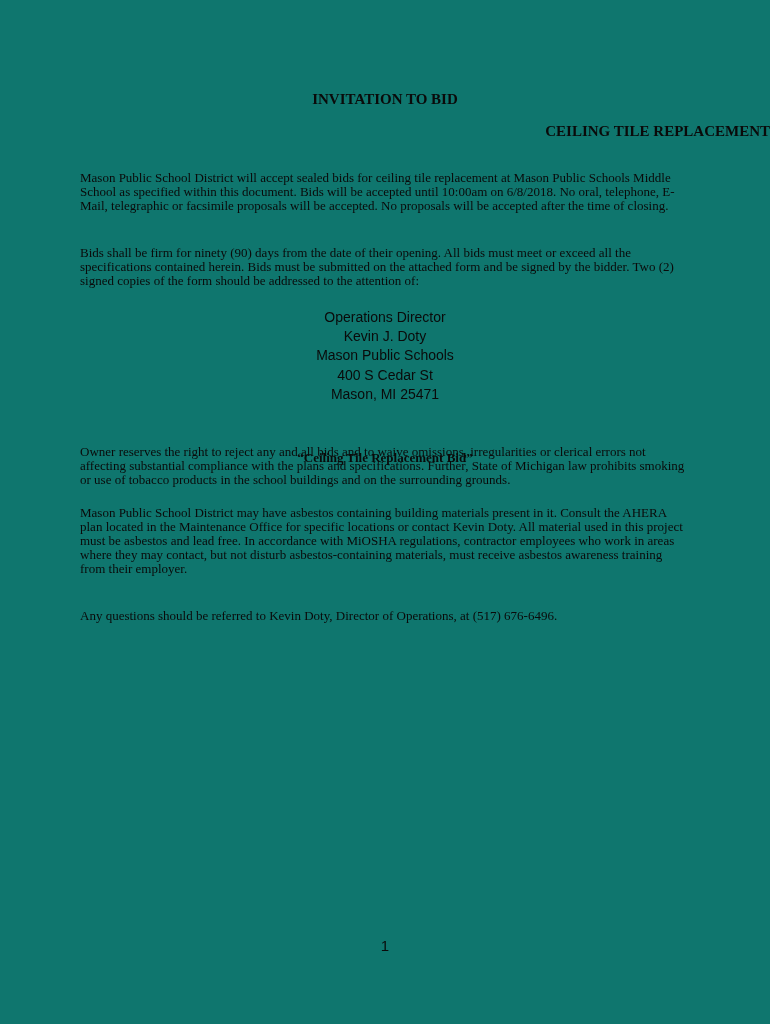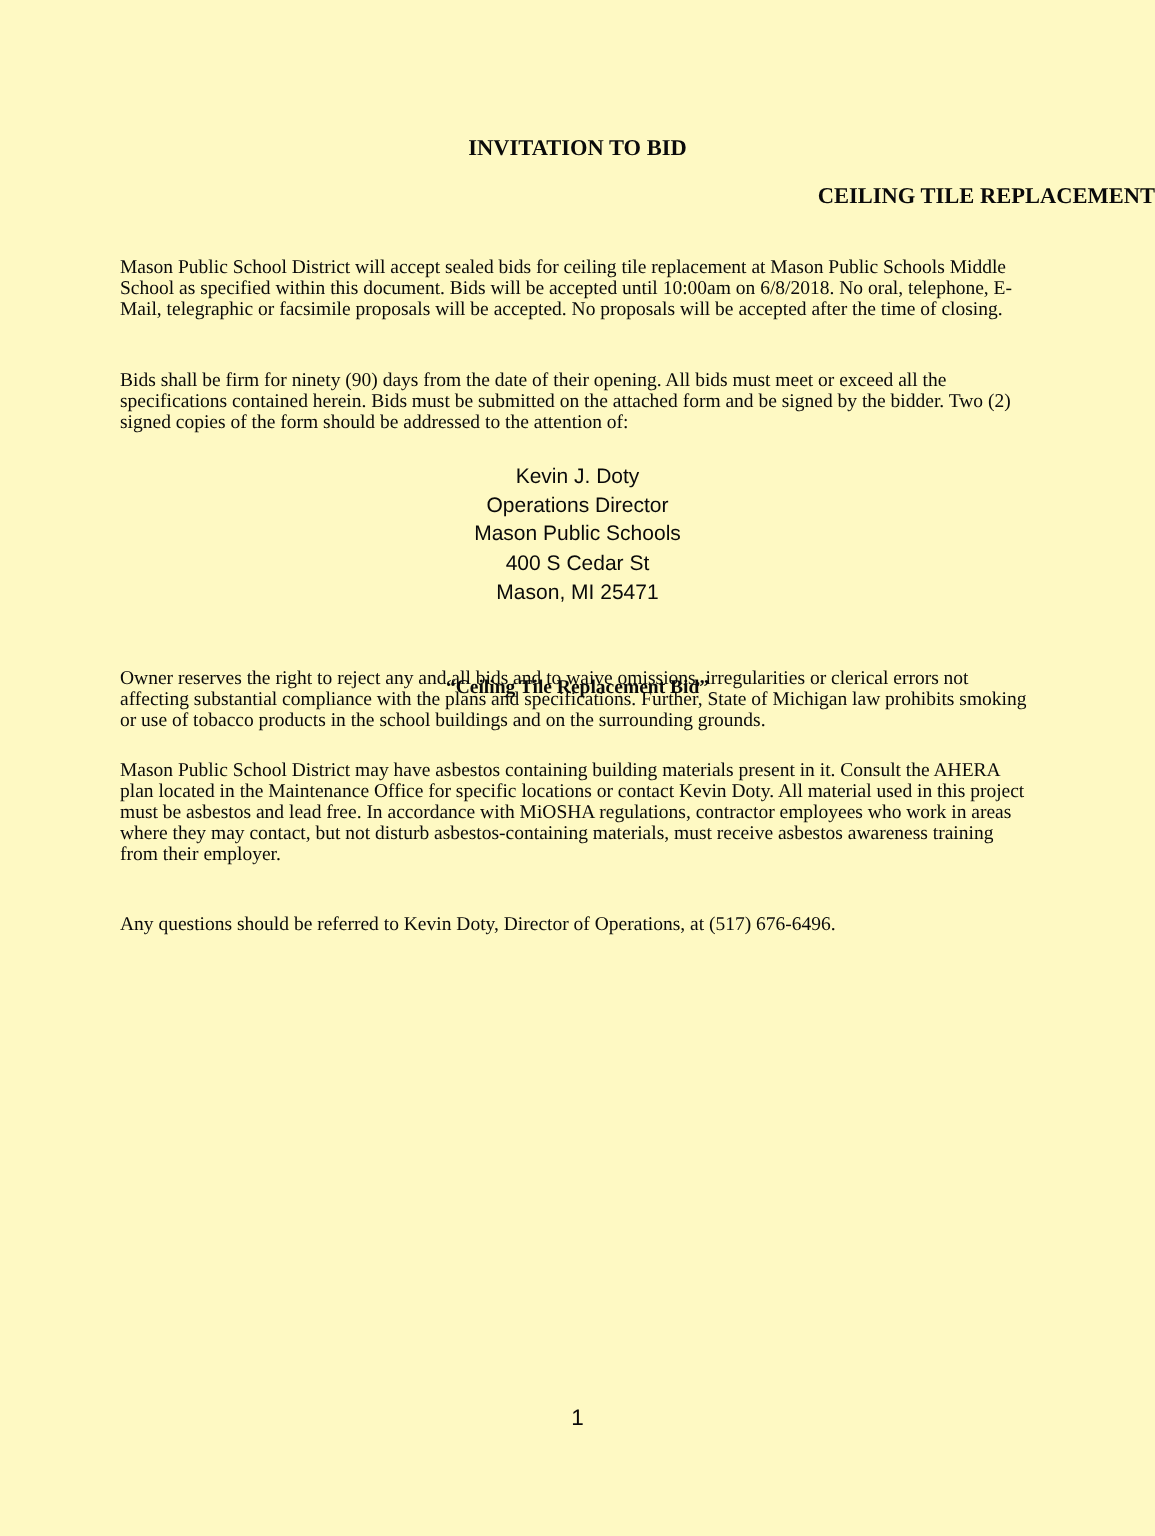--- a/index.html
+++ b/index.html
@@ -5,21 +5,21 @@
 <style>
   html, body {
     margin: 0;
     padding: 0;
     background: #ffffff;
   }
   .page {
     position: relative;
     width: 770px;
     height: 1024px;
-    background: #fef9c3;
+    background: #0f766e;
     color: #0a0a0a;
     font-family: "Liberation Serif", "DejaVu Serif", serif;
     overflow: hidden;
   }
   .doc-title {
     position: absolute;
     left: 0;
     right: 0;
     margin: 0;
     text-align: center;
@@ -80,22 +80,22 @@
 
   <h1 class="doc-title t1">INVITATION TO BID</h1>
 
   <h2 class="doc-title t2">CEILING TILE REPLACEMENT</h2>
 
   <p class="para p1">Mason Public School District will accept sealed bids for ceiling tile replacement at Mason Public Schools Middle<br>School as specified within this document. Bids will be accepted until 10:00am on 6/8/2018. No oral, telephone, E-<br>Mail, telegraphic or facsimile proposals will be accepted. No proposals will be accepted after the time of closing.</p>
 
   <p class="para p2">Bids shall be firm for ninety (90) days from the date of their opening. All bids must meet or exceed all the<br>specifications contained herein. Bids must be submitted on the attached form and be signed by the bidder. Two (2)<br>signed copies of the form should be addressed to the attention of:</p>
 
   <div class="address">
+    <div>Operations Director</div>
     <div>Kevin J. Doty</div>
-    <div>Operations Director</div>
     <div>Mason Public Schools</div>
     <div>400 S Cedar St</div>
     <div>Mason, MI 25471</div>
     <div class="bid-label">“Ceiling Tile Replacement Bid”</div>
   </div>
 
   <p class="para p3">Owner reserves the right to reject any and all bids and to waive omissions, irregularities or clerical errors not<br>affecting substantial compliance with the plans and specifications. Further, State of Michigan law prohibits smoking<br>or use of tobacco products in the school buildings and on the surrounding grounds.</p>
 
   <p class="para p4">Mason Public School District may have asbestos containing building materials present in it. Consult the AHERA<br>plan located in the Maintenance Office for specific locations or contact Kevin Doty. All material used in this project<br>must be asbestos and lead free. In accordance with MiOSHA regulations, contractor employees who work in areas<br>where they may contact, but not disturb asbestos-containing materials, must receive asbestos awareness training<br>from their employer.</p>
 

